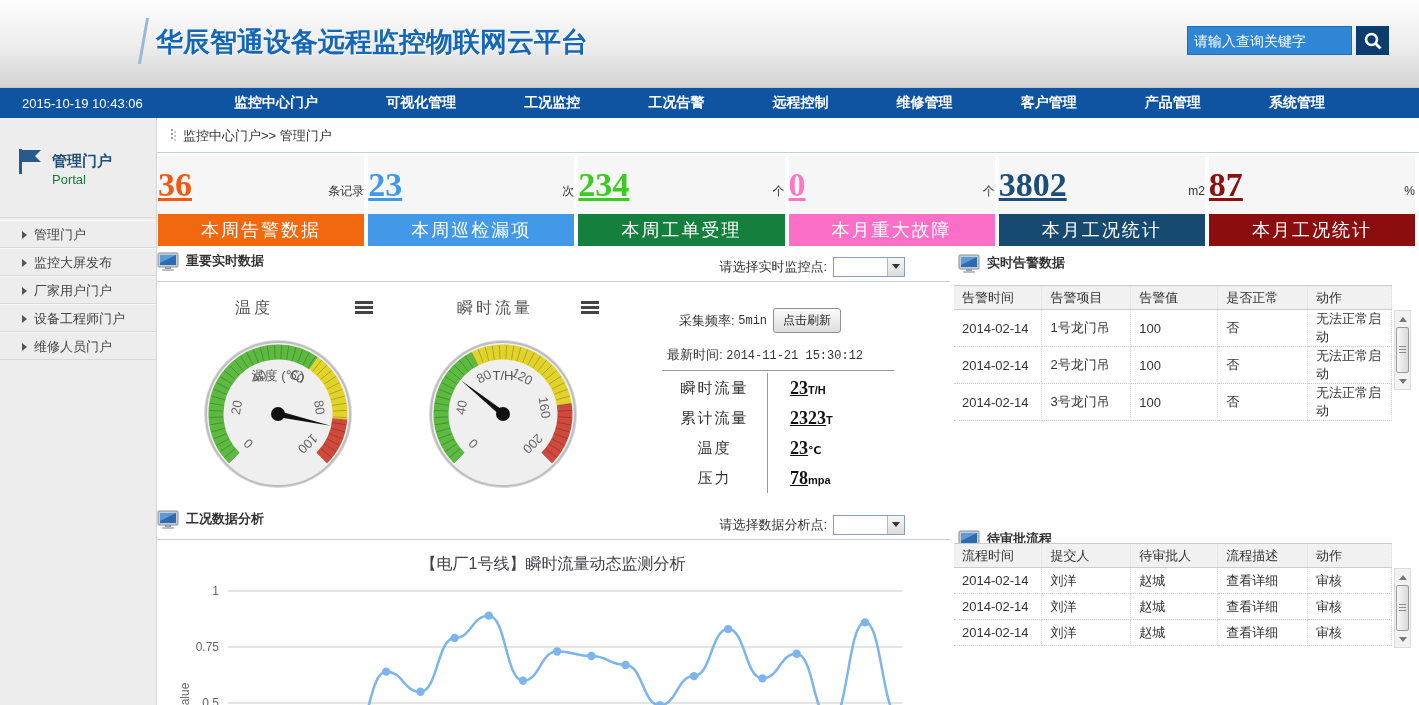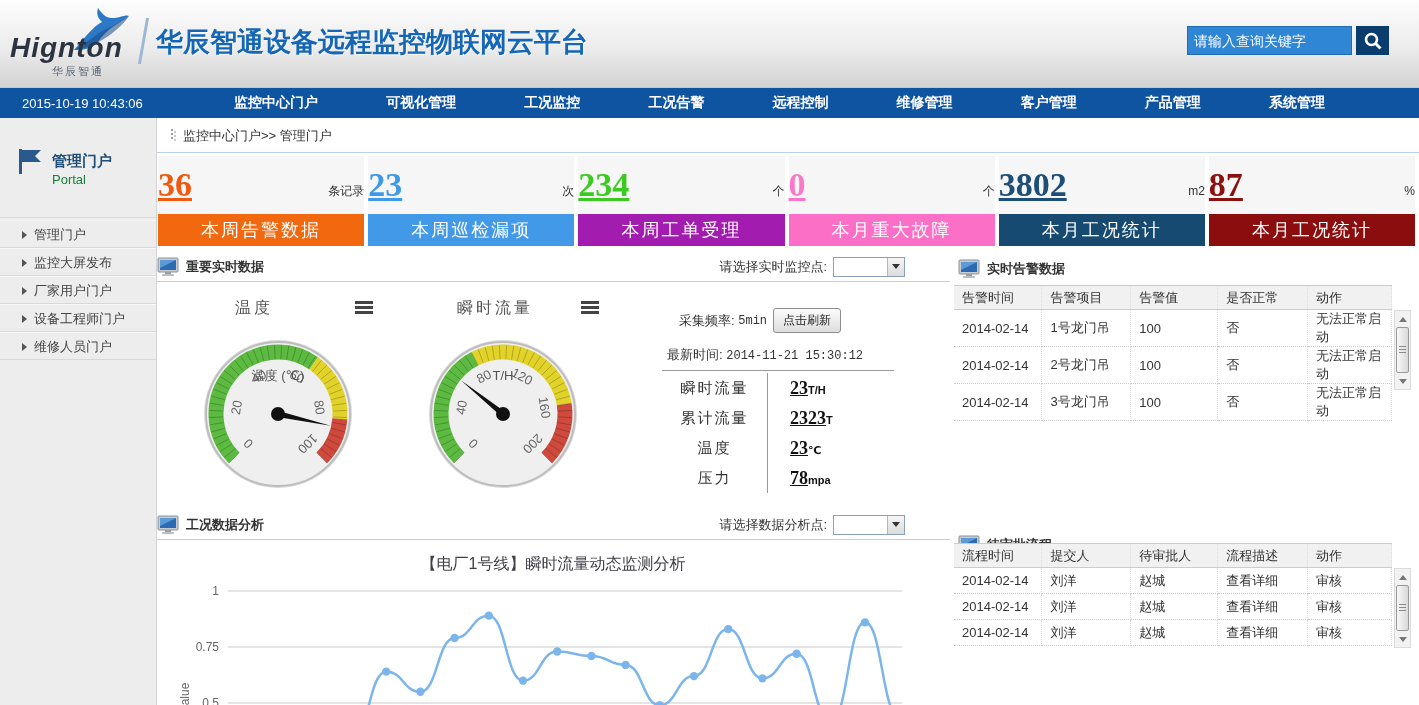--- a/index.html
+++ b/index.html
@@ -36,21 +36,21 @@
 .breadcrumb{position:absolute;left:0;top:0;width:100%;height:35px;line-height:35px;border-bottom:1px solid #bcd2e8;padding-left:14px;color:#333}
 .crumb-icon{display:inline-block;width:5px;height:12px;margin-right:7px;vertical-align:-1px;background:repeating-linear-gradient(#9a9a9a 0 2px,transparent 2px 4px),repeating-linear-gradient(#c9c9c9 0 2px,transparent 2px 4px);background-size:2px 100%,2px 100%;background-position:0 0,3px 2px;background-repeat:no-repeat}
 
 .stats{position:absolute;left:1px;top:38px;width:1257px;height:90px;display:flex;gap:4px}
 .stat-card{flex:1;display:flex;flex-direction:column;cursor:pointer}
 .stat-top{height:58px;background:#f6f6f6;display:flex;align-items:center;justify-content:space-between}
 .stat-value{font-family:"Liberation Serif","DejaVu Serif",serif;font-size:34px;font-weight:bold;text-decoration:underline;line-height:1}
 .stat-unit{font-size:12px;color:#333;margin-left:4px;margin-top:12px}
 .stat-bar{height:32px;display:flex;align-items:center;justify-content:center;color:#fff;font-size:18px;letter-spacing:2px}
 
-.sec-head{position:absolute;height:30px;display:flex;align-items:center;border-bottom:1px solid #ccc}
+.sec-head{position:absolute;height:30px;display:flex;border-bottom:1px solid #ccc}
 .sec-title{font-size:13px;font-weight:bold;color:#333;margin-left:7px}
 .sec-right{margin-left:auto;display:flex;align-items:center;gap:6px;color:#333}
 .sel{width:72px;height:20px;background:#fff;border:1px solid #8aa0b8;display:flex;cursor:pointer}
 .sel .sel-btn{margin-left:auto;width:17px;height:100%;background:linear-gradient(#f6f6f6,#dcdcdc);border-left:1px solid #aab8c8;display:flex;align-items:center;justify-content:center}
 .sel .sel-arrow{width:0;height:0;border-top:5px solid #333;border-left:4px solid transparent;border-right:4px solid transparent}
 
 .gauge-title{position:absolute;font-size:16px;color:#555;letter-spacing:3px}
 .burger{position:absolute;width:18px;height:13px;cursor:pointer;display:flex;flex-direction:column;justify-content:space-between}
 .burger i{display:block;height:3px;background:#444}
 .freq-row{position:absolute;font-size:13px;color:#333;display:flex;align-items:center}
@@ -75,28 +75,20 @@
 .vs-up{width:0;height:0;border-bottom:5px solid #777;border-left:4px solid transparent;border-right:4px solid transparent}
 .vs-down{width:0;height:0;border-top:5px solid #777;border-left:4px solid transparent;border-right:4px solid transparent}
 .vs-thumb{width:13px;flex:1;margin:1px 0;background:linear-gradient(90deg,#f8f8f8,#d8d8d8);border:1px solid #9a9a9a;border-radius:2px;display:flex;align-items:center;justify-content:center;cursor:pointer}
 .vs-grip{width:7px;height:8px;background:repeating-linear-gradient(#8a8a8a 0 1px,transparent 1px 3px)}
 .monitor-icon{flex:none}
 </style>
 </head>
 <body>
 
 <div class="header">
-  <div class="logo">
-    <svg class="logo-deer" width="62" height="46" viewBox="0 0 62 46">
-      <path d="M6 44 C18 30 26 20 34 16 C30 12 28 8 30 2 C34 8 38 12 44 12 C52 12 58 8 61 10 C56 14 52 16 46 20 C40 24 34 30 30 36 C26 41 20 44 6 44 Z" fill="#2e79c6"></path>
-      <path d="M6 44 C20 36 28 28 36 24 C44 20 52 16 61 10 C54 20 44 28 34 34 C26 39 16 43 6 44 Z" fill="#174a86" opacity=".55"></path>
-    </svg>
-    <div class="logo-text">Hignton</div>
-    <div class="logo-sub">华辰智通</div>
-  </div>
   <div class="header-divider"></div>
   <div class="header-title">华辰智通设备远程监控物联网云平台</div>
   <div class="search-wrap">
     <input class="search-input" placeholder="请输入查询关键字" style="">
     <button class="search-btn">
       <svg width="20" height="20" viewBox="0 0 20 20">
           <circle cx="8.5" cy="8.5" r="5.5" fill="none" stroke="#fff" stroke-width="2.6"></circle>
           <line x1="12.8" y1="12.8" x2="17.5" y2="17.5" stroke="#fff" stroke-width="3"></line>
         </svg>
     </button>
@@ -153,21 +145,21 @@
           <span class="stat-value" style="color: rgb(62, 154, 232);">23</span>
           <span class="stat-unit">次</span>
         </div>
         <div class="stat-bar" style="background: rgb(65, 153, 232);">本周巡检漏项</div>
       </div>
       <div class="stat-card">
         <div class="stat-top">
           <span class="stat-value" style="color: rgb(59, 203, 32);">234</span>
           <span class="stat-unit">个</span>
         </div>
-        <div class="stat-bar" style="background: #a21caf;">本周工单受理</div>
+        <div class="stat-bar" style="background: #15803d;">本周工单受理</div>
       </div>
       <div class="stat-card">
         <div class="stat-top">
           <span class="stat-value" style="color: rgb(252, 119, 200);">0</span>
           <span class="stat-unit">个</span>
         </div>
         <div class="stat-bar" style="background: rgb(251, 111, 198);">本月重大故障</div>
       </div>
       <div class="stat-card">
         <div class="stat-top">

